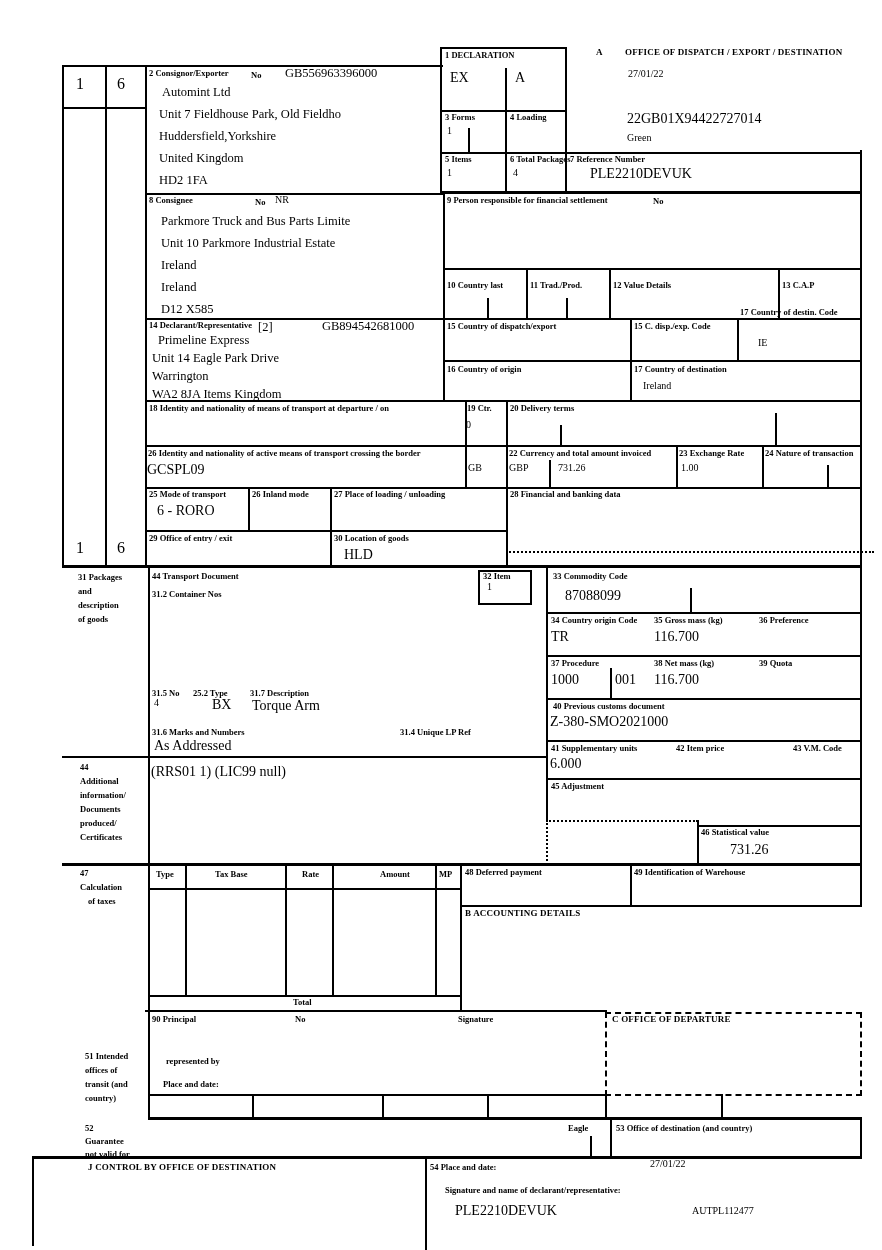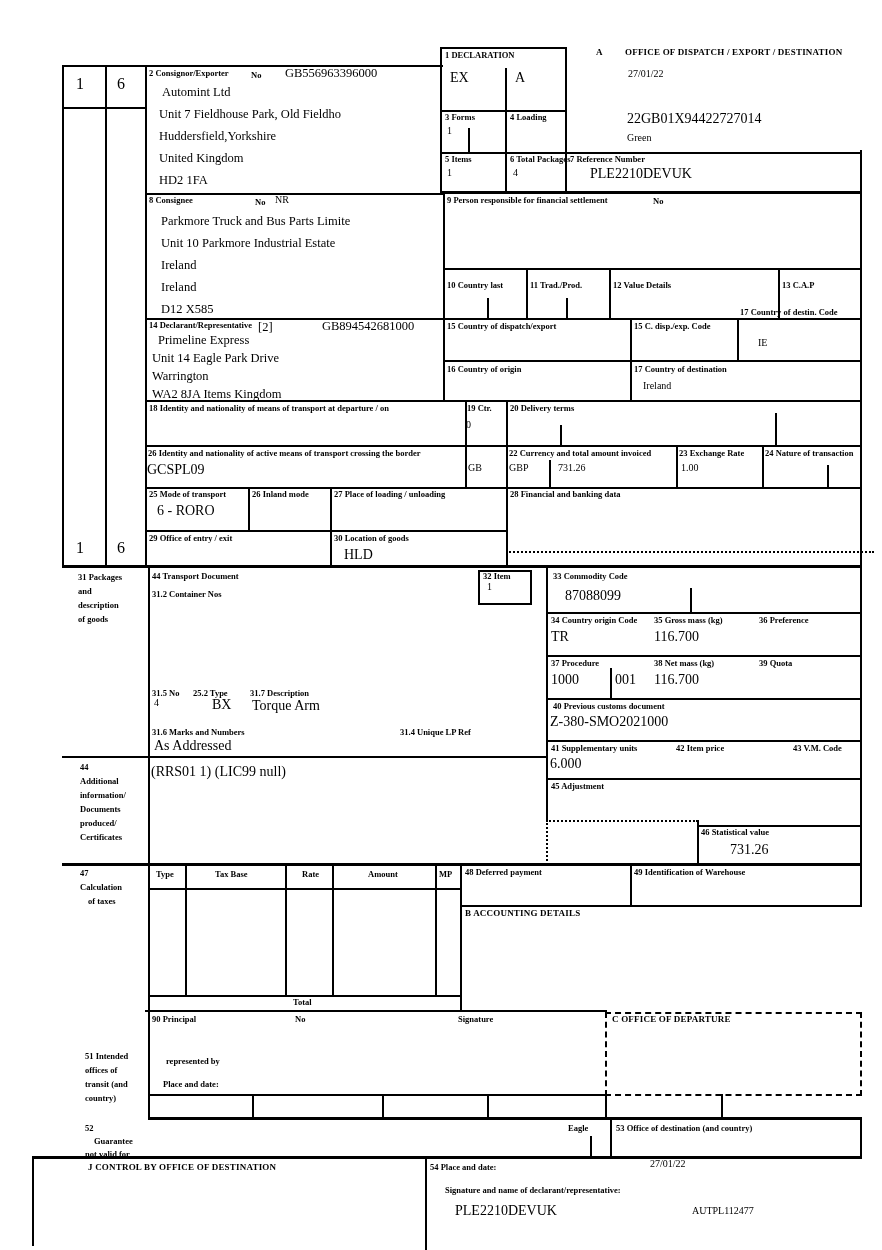--- a/index.html
+++ b/index.html
@@ -256,42 +256,42 @@
   <div class="t lbl" style="left:80px;top:819px">produced/</div>
   <div class="t lbl" style="left:80px;top:833px">Certificates</div>
   <div class="t v14" style="left:151px;top:765px">(RRS01 1) (LIC99 null)</div>
 
   <div class="t lbl" style="left:80px;top:869px">47</div>
   <div class="t lbl" style="left:80px;top:883px">Calculation</div>
   <div class="t lbl" style="left:88px;top:897px">of taxes</div>
   <div class="t lbl" style="left:156px;top:870px">Type</div>
   <div class="t lbl" style="left:215px;top:870px">Tax Base</div>
   <div class="t lbl" style="left:302px;top:870px">Rate</div>
-  <div class="t lbl" style="left:368px;top:870px">Amount</div>
+  <div class="t lbl" style="left:380px;top:870px">Amount</div>
   <div class="t lbl" style="left:439px;top:870px">MP</div>
   <div class="t lbl" style="left:293px;top:998px">Total</div>
 
   <div class="t lbl" style="left:465px;top:868px">48 Deferred payment</div>
   <div class="t lbl" style="left:634px;top:868px">49 Identification of Warehouse</div>
   <div class="t hdr" style="left:465px;top:909px">B ACCOUNTING DETAILS</div>
 
   <div class="t lbl" style="left:152px;top:1015px">90 Principal</div>
   <div class="t lbl" style="left:295px;top:1015px">No</div>
   <div class="t lbl" style="left:458px;top:1015px">Signature</div>
   <div class="t hdr" style="left:612px;top:1015px">C OFFICE OF DEPARTURE</div>
   <div class="t lbl" style="left:166px;top:1057px">represented by</div>
   <div class="t lbl" style="left:163px;top:1080px">Place and date:</div>
 
   <div class="t lbl" style="left:85px;top:1052px">51 Intended</div>
   <div class="t lbl" style="left:85px;top:1066px">offices of</div>
   <div class="t lbl" style="left:85px;top:1080px">transit (and</div>
   <div class="t lbl" style="left:85px;top:1094px">country)</div>
 
   <div class="t lbl" style="left:85px;top:1124px">52</div>
-  <div class="t lbl" style="left:94px;top:1137px">Guarantee</div>
+  <div class="t lbl" style="left:85px;top:1137px">Guarantee</div>
   <div class="t lbl" style="left:85px;top:1150px">not valid for</div>
   <div class="t lbl" style="left:568px;top:1124px">Eagle</div>
   <div class="t lbl" style="left:616px;top:1124px">53 Office of destination (and country)</div>
 
   <div class="t hdr" style="left:88px;top:1163px">J CONTROL BY OFFICE OF DESTINATION</div>
   <div class="t lbl" style="left:430px;top:1163px">54 Place and date:</div>
   <div class="t v13" style="left:650px;top:1159px">27/01/22</div>
   <div class="t lbl" style="left:445px;top:1186px">Signature and name of declarant/representative:</div>
   <div class="t v14" style="left:455px;top:1204px">PLE2210DEVUK</div>
   <div class="t v13" style="left:692px;top:1206px">AUTPL112477</div>

